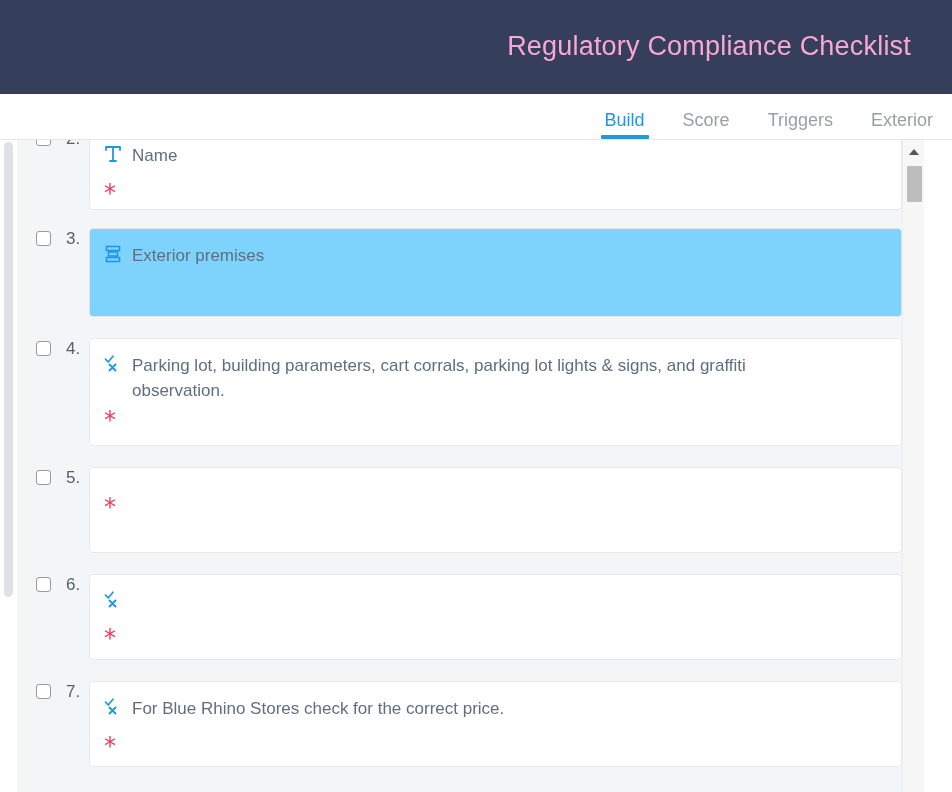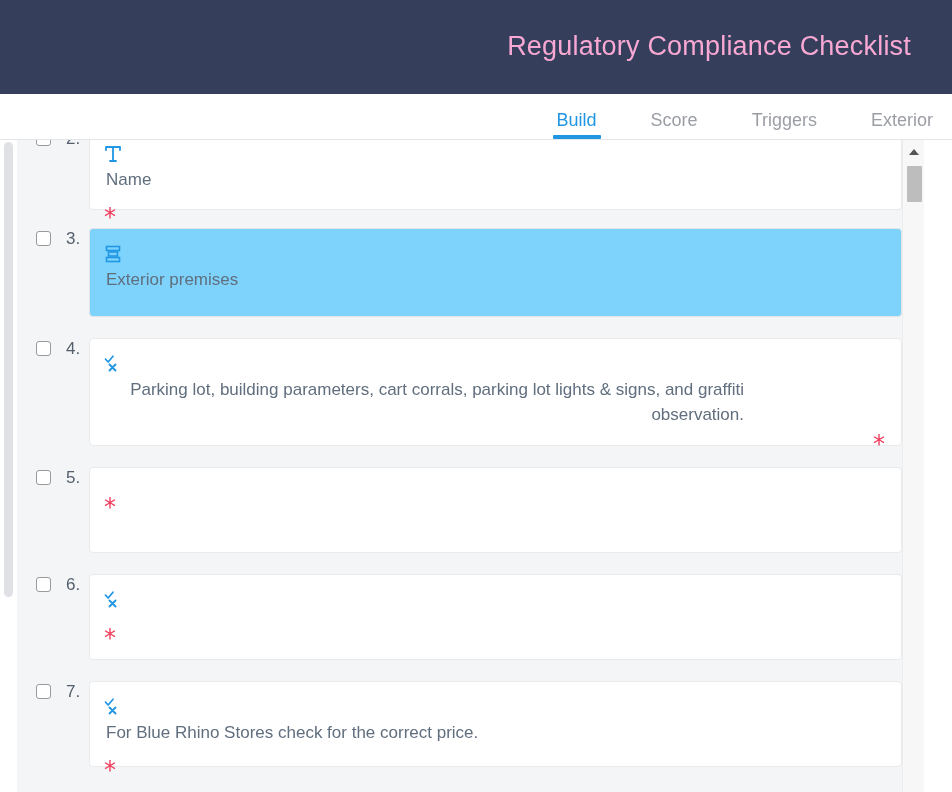--- a/index.html
+++ b/index.html
@@ -46,21 +46,21 @@
     align-items: flex-end;
     justify-content: flex-end;
     border-bottom: 1px solid #e3e5e8;
     padding-right: 0px;
     position: relative;
     z-index: 3;
   }
   .tabs {
     display: flex;
     align-items: flex-start;
-    gap: 16px;
+    gap: 0px;
   }
   .tab {
     position: relative;
     font-size: 18px;
     color: #9b9ea5;
     padding: 0 19px 10px 19px;
     cursor: pointer;
     white-space: nowrap;
     line-height: 1;
   }
@@ -197,21 +197,20 @@
     position: relative;
   }
   .card.section {
     background: #7dd3fc;
     border-color: #e2e4e9;
   }
 
   .card-line {
     display: flex;
     align-items: flex-start;
-    flex-direction: column;
   }
 
   .type-icon {
     flex: 0 0 auto;
     width: 26px;
     height: 24px;
     display: flex;
     align-items: flex-start;
     justify-content: flex-start;
     padding-top: 1px;
@@ -292,21 +291,21 @@
               </svg>
             </span>
             <span class="card-label">Exterior premises</span>
           </div>
         </div>
       </div>
 
       <div class="item-row" style="margin-top:21px;">
         <div class="row-check"></div>
         <div class="row-num">4.</div>
-        <div class="card" style="height:108px;text-align:right;">
+        <div class="card" style="height:108px;">
           <div class="card-line">
             <span class="type-icon">
               <svg width="18" height="20" viewBox="0 0 18 20">
                 <path d="M1.5 5.2 L4.2 8 L9 2.2" stroke="#2196e3" stroke-width="1.7" fill="none" stroke-linecap="round" stroke-linejoin="round"></path>
                 <path d="M5.5 10.5 L11.5 16.5 M11.5 10.5 L5.5 16.5" stroke="#2196e3" stroke-width="1.9" fill="none" stroke-linecap="round"></path>
               </svg>
             </span>
             <span class="card-label" style="max-width:640px;display:inline-block;">Parking lot, building parameters, cart corrals, parking lot lights &amp; signs, and graffiti observation.</span>
           </div>
           <span class="req-star" style="margin-top:10px;">*</span>

